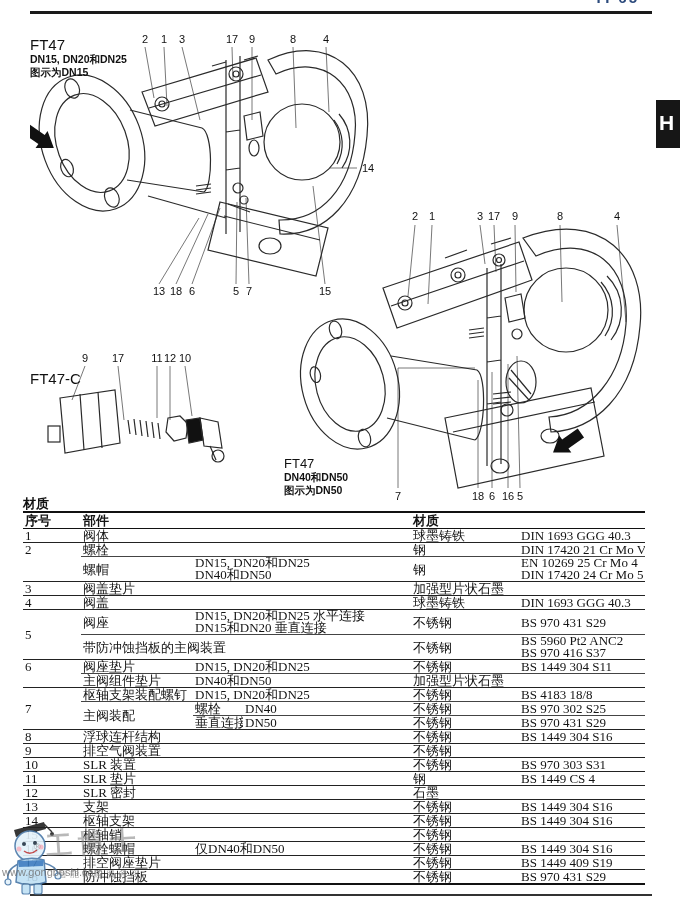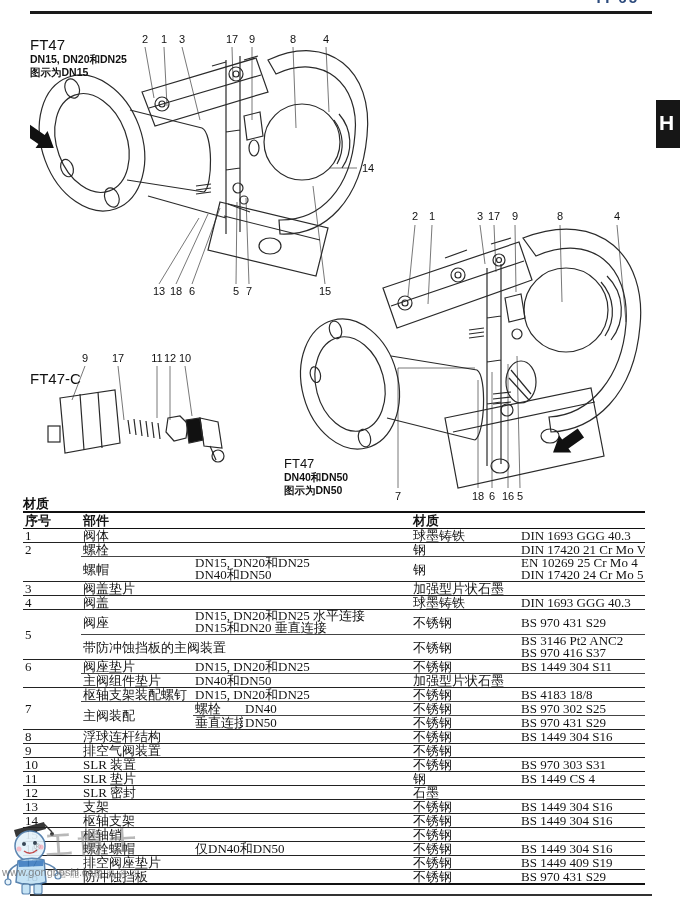--- a/index.html
+++ b/index.html
@@ -294,21 +294,21 @@
             <div class="two">DN15, DN20和DN25 水平连接</div>
             <div class="two">DN15和DN20 垂直连接</div>
           </td>
           <td>不锈钢</td>
           <td class="std">BS 970 431 S29</td>
         </tr>
         <tr class="s">
           <td colspan="3">带防冲蚀挡板的主阀装置</td>
           <td>不锈钢</td>
           <td class="std">
-            <div class="two">BS 3146 Pt2 ANC2</div>
+            <div class="two">BS 5960 Pt2 ANC2</div>
             <div class="two">BS 970 416 S37</div>
           </td>
         </tr>
         <tr class="g">
           <td class="no" rowspan="2">6</td>
           <td>阀座垫片</td>
           <td colspan="2">DN15, DN20和DN25</td>
           <td>不锈钢</td>
           <td class="std">BS 1449 304 S11</td>
         </tr>

